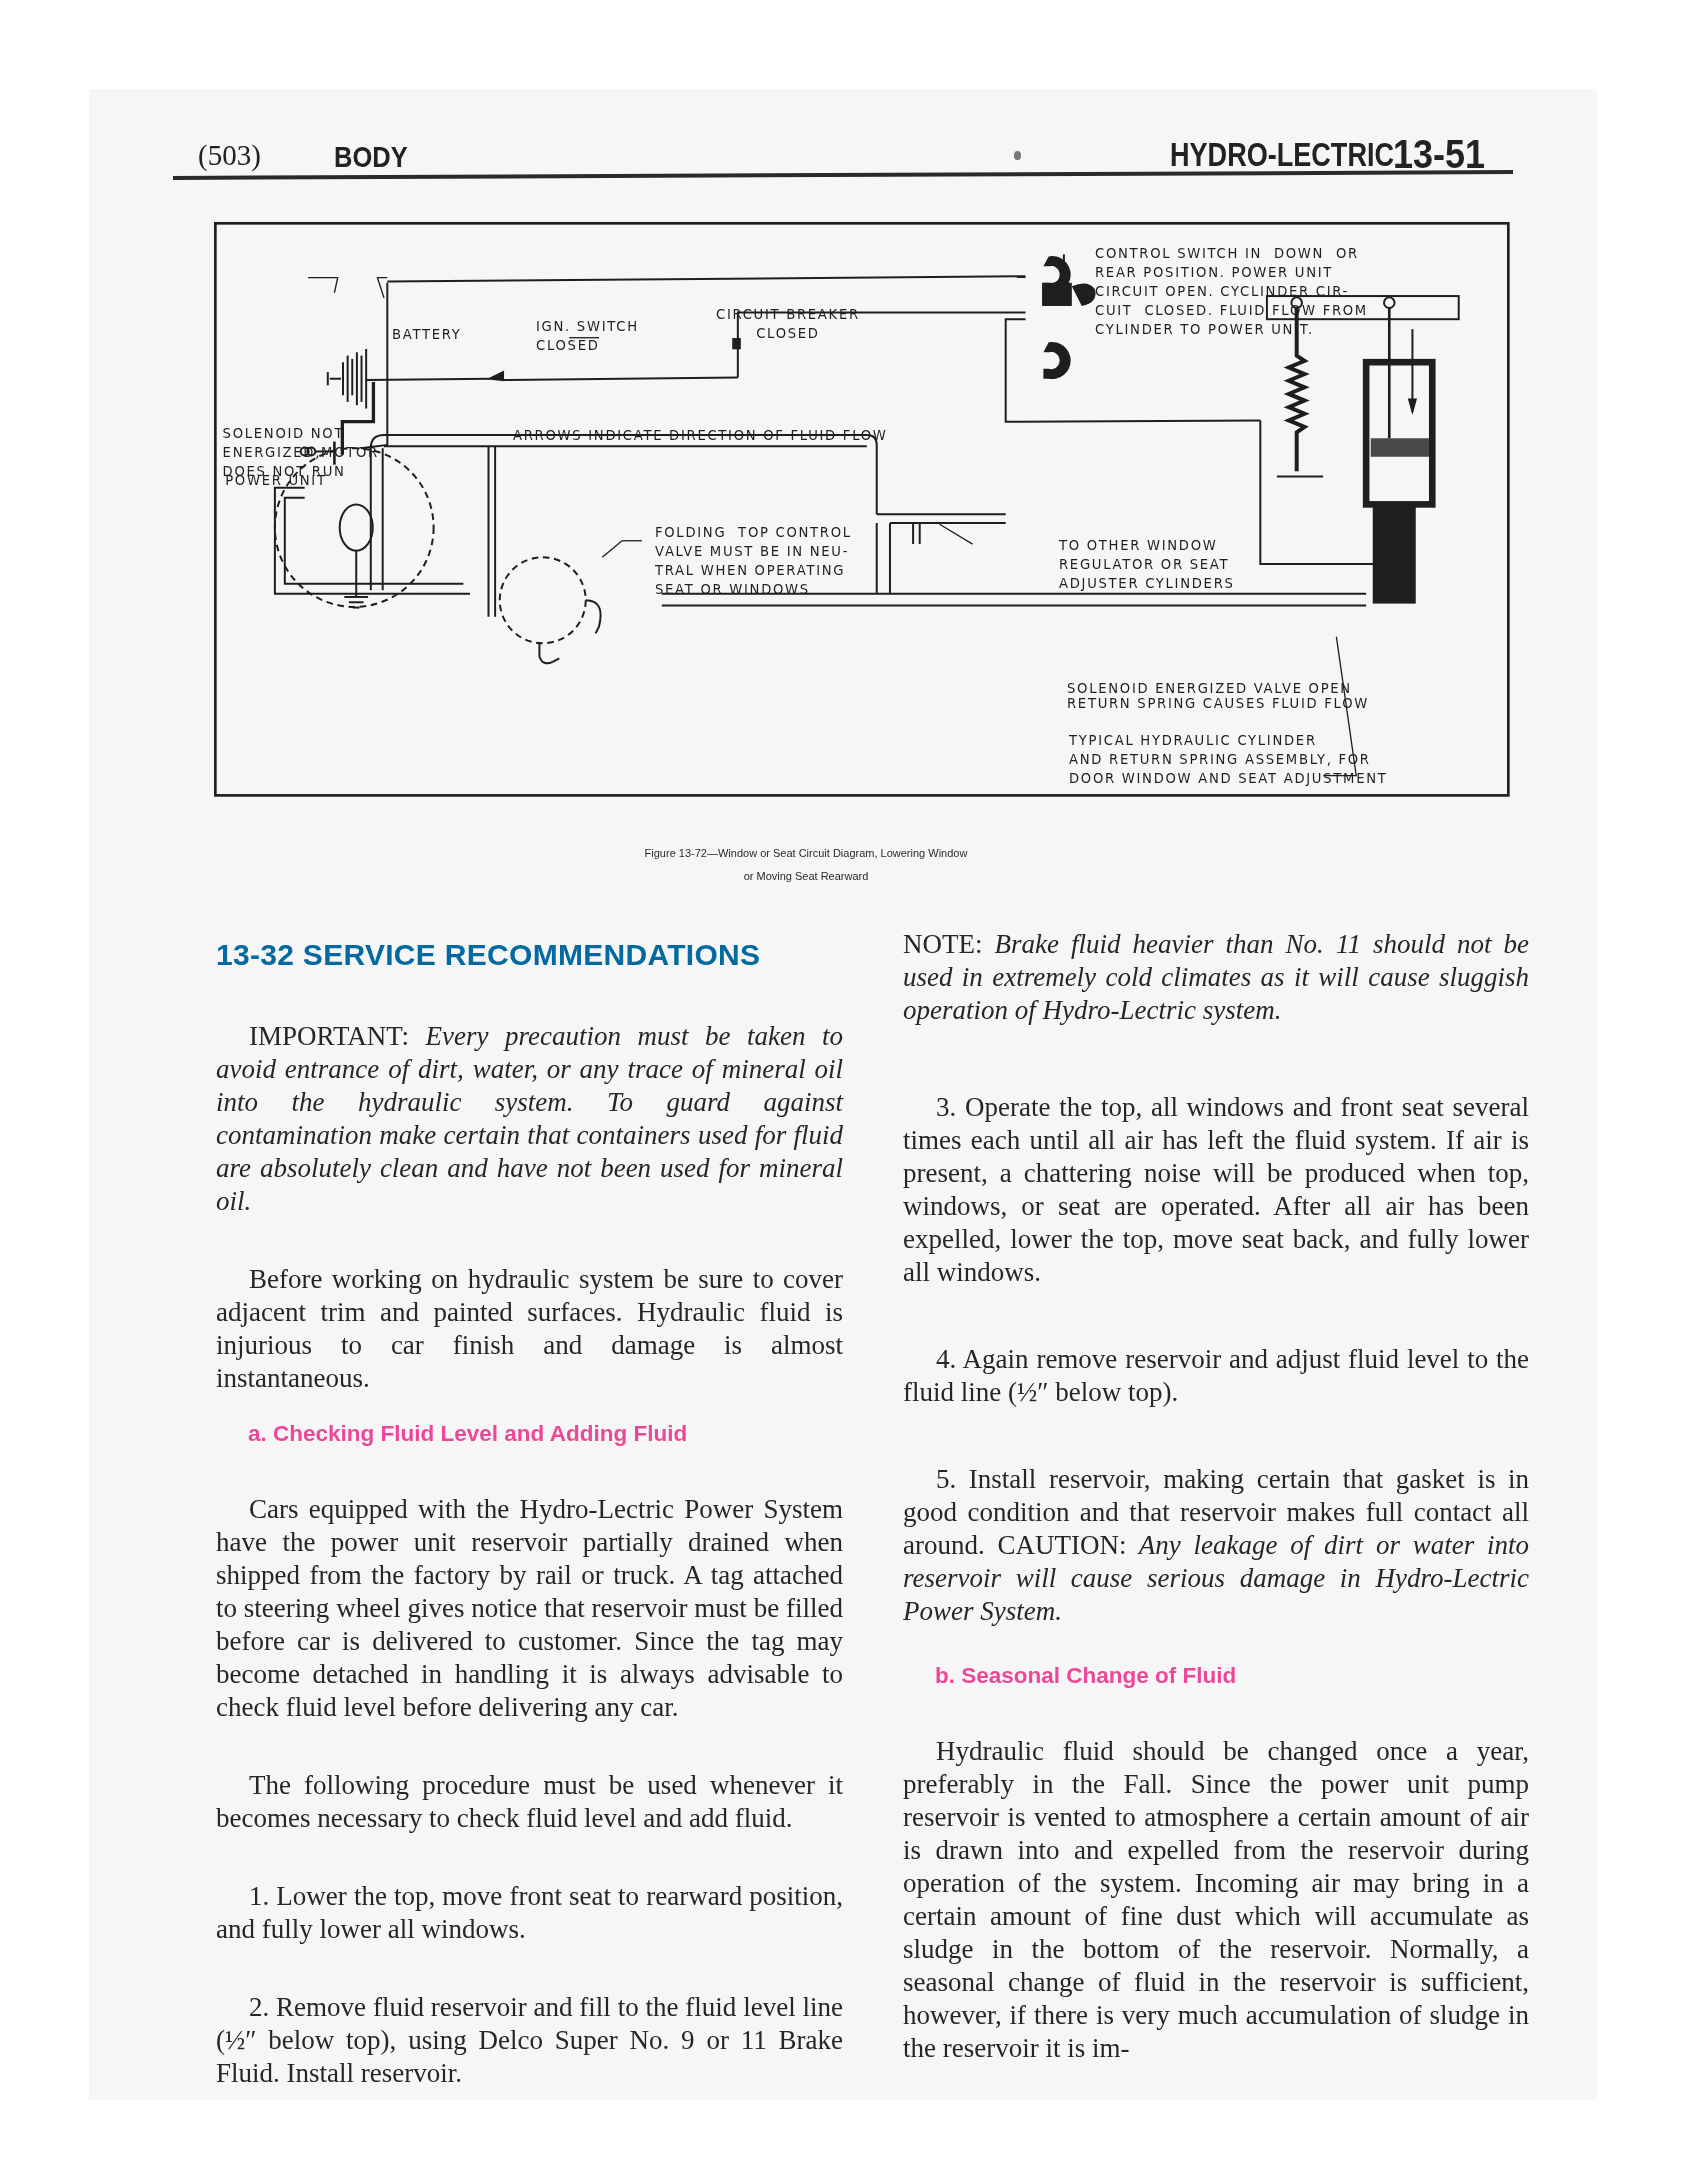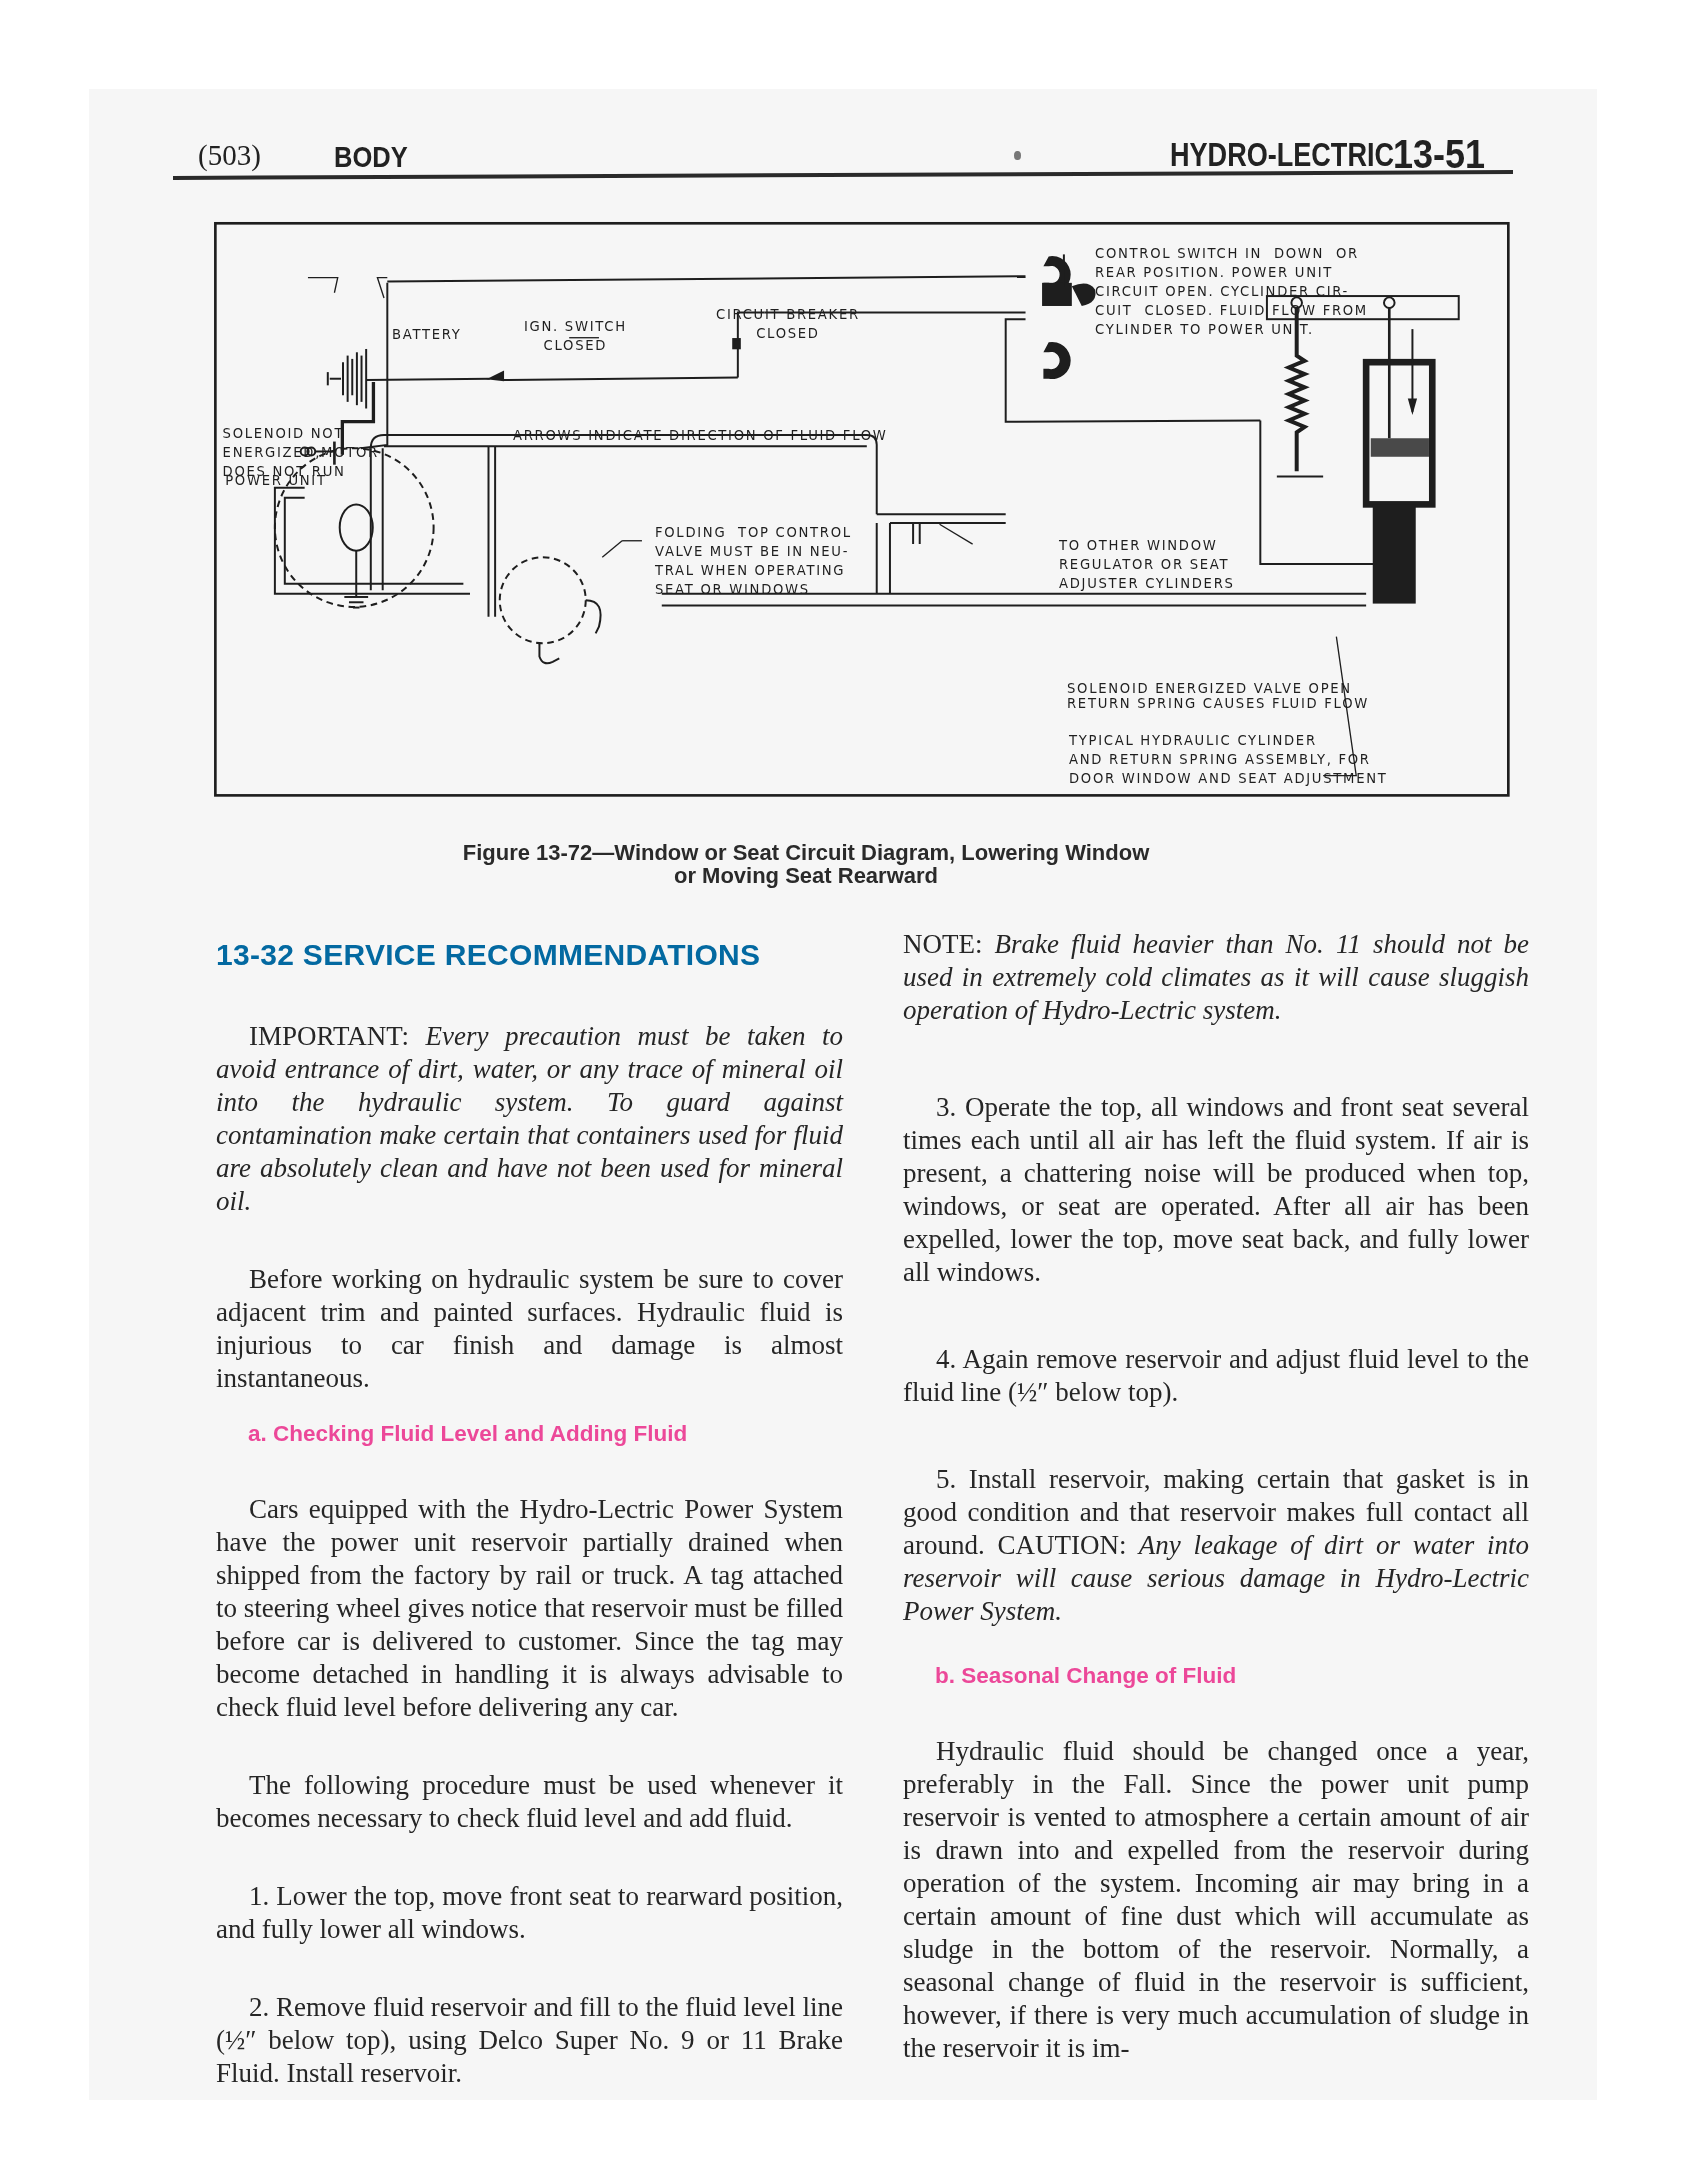--- a/index.html
+++ b/index.html
@@ -10,21 +10,21 @@
   .hdr-body { left:334px; top:140px; font-size:30px; font-weight:bold; transform:scaleX(0.85); transform-origin:left; }
   .hdr-sec { left:1170px; top:136px; font-size:33px; font-weight:bold; transform:scaleX(0.82); transform-origin:left; }
   .hdr-num { left:1393px; top:132px; font-size:40px; font-weight:bold; transform:scaleX(0.9); transform-origin:left; }
   .hdr-rule { position:absolute; left:173px; top:173px; width:1340px; height:4px; background:#2a2a2a; transform:rotate(-0.25deg); }
   .hdr-dot { position:absolute; left:1014px; top:151px; width:6.6px; height:9.3px; border-radius:50%; background:#777; }
 
   .fig { position:absolute; left:212px; top:220px; width:1303px; height:582px; }
   .fig svg { position:absolute; left:0; top:0; width:1303px; height:582px; }
   .lbl { position:absolute; font-family:"DejaVu Sans", sans-serif; font-size:13.2px; letter-spacing:1.7px; color:#1f1f1f; line-height:19px; white-space:pre; }
 
-  .caption { position:absolute; left:0; width:1612px; top:842px; text-align:center; font-family:"Liberation Sans", sans-serif; font-weight:bold; font-size:22px; line-height:22.5px; color:#2a2a2a; }
+  .caption { position:absolute; left:0; width:1612px; top:842px; text-align:center; font-family:"Liberation Sans", sans-serif; font-weight:normal; font-size:11px; line-height:22.5px; color:#2a2a2a; }
   .caption span { display:block; }
 
   .col { position:absolute; font-family:"Liberation Serif", serif; font-size:27px; line-height:33px; color:#262626; text-align:justify; }
   .col-l { left:216px; top:935px; width:627px; }
   .col-r { left:903px; top:928px; width:626px; }
   .col p { margin:0; text-indent:0; }
   .col p.ind { text-indent:33px;margin-top:45px; }
   .sec-title { font-family:"Liberation Sans", sans-serif; font-weight:bold; font-size:30px; line-height:40px; margin:0 0 6.6px 0; letter-spacing:0.3px; color:#0369a1; }
   .sub-title { font-family:"Liberation Sans", sans-serif; font-weight:bold; font-size:22.5px; line-height:29px; color:#ec4899; margin:14.6px 0 8px 32px; }
   em { font-style:italic; }
@@ -124,21 +124,21 @@
     <polyline points="145,87 190,87 185,110" stroke-width="2"></polyline>
     <polyline points="265,87 250,87 260,118" stroke-width="2"></polyline>
     <line x1="540" y1="178" x2="585" y2="178" stroke-width="2"></line>
     <line x1="650" y1="485" x2="620" y2="485" stroke-width="2"></line>
     <line x1="620" y1="485" x2="590" y2="510" stroke-width="2"></line>
     <line x1="1150" y1="490" x2="1100" y2="460" stroke-width="2"></line>
     <polyline points="1680,840 1730,840 1700,630" stroke-width="2"></polyline>
   </svg>
 
   <div class="lbl" style="left:180px; top:105px;">BATTERY</div>
-  <div class="lbl" style="left:312px; top:97px;text-align:center;">IGN. SWITCH
+  <div class="lbl" style="left:324px; top:97px;">IGN. SWITCH
 CLOSED</div>
   <div class="lbl" style="left:504px; top:85px; text-align:center;">CIRCUIT BREAKER
 CLOSED</div>
   <div class="lbl" style="left:883px; top:24px; line-height:19px;">CONTROL SWITCH IN  DOWN  OR
 REAR POSITION. POWER UNIT
 CIRCUIT OPEN. CYCLINDER CIR-
 CUIT  CLOSED. FLUID FLOW FROM
 CYLINDER TO POWER UNIT.</div>
   <div class="lbl" style="left:10.6px; top:204px;">SOLENOID NOT
 ENERGIZED,MOTOR

